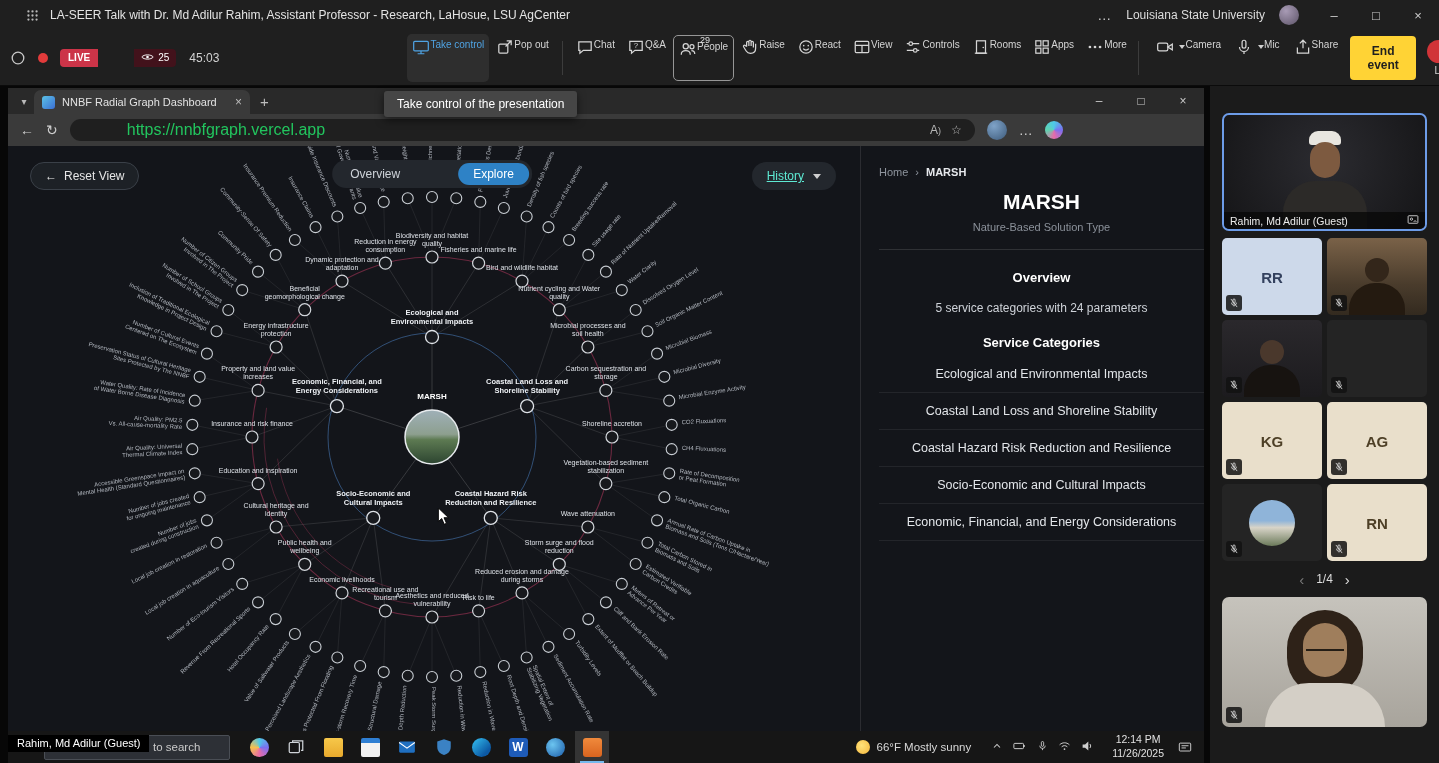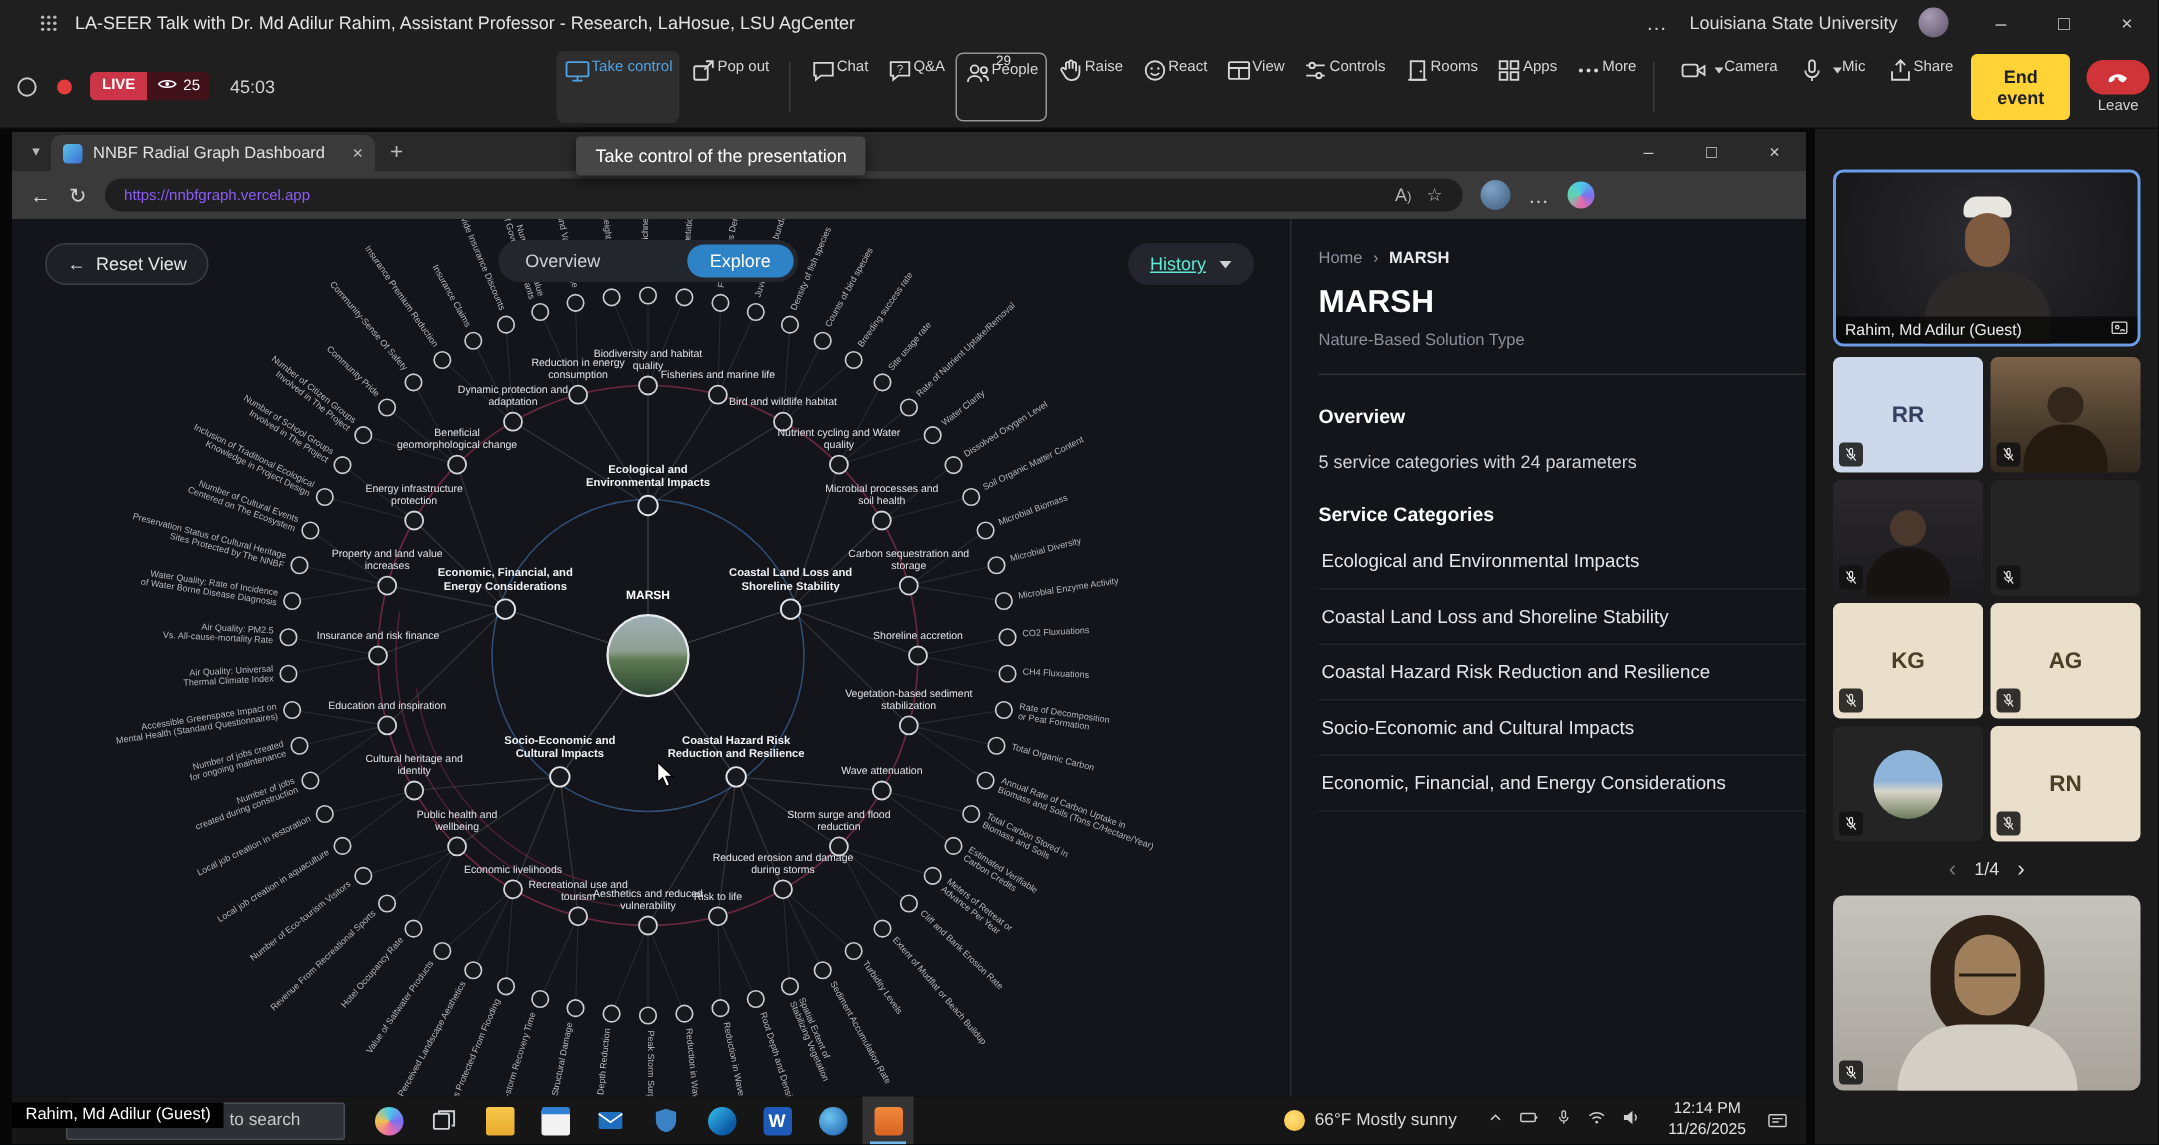--- a/index.html
+++ b/index.html
@@ -16,21 +16,21 @@
   .tb-avatar { width:20px; height:20px; border-radius:50%; background:radial-gradient(circle at 35% 30%, #a89bb5, #5d5468); }
   .win-controls { display:flex; }
   .wbtn { width:42px; height:30px; display:flex; align-items:center; justify-content:center; color:#cccccc; font-size:13px; }
 
   
   .toolbar { height:56px; background:#1f1f1f; border-bottom:1px solid #0b0b0b; display:flex; align-items:center; padding:0 10px; position:relative; z-index:5; }
   .left-group { display:flex; align-items:center; gap:9px; }
   .st-ic { display:flex; align-items:center; }
   .live-wrap { display:flex; border-radius:4px; overflow:hidden; }
   .live-l { background:#cc3448; color:#fff; font-size:10px; font-weight:bold; padding:3px 8px; }
-  .live-r { background:#42121b; color:#fff; font-size:10px; display:flex; align-items:center; gap:4px; padding:3px 7px; }
+  .live-r { background:#42121b; color:#fff; font-size:10px; display:flex; align-items:center; gap:4px; padding:3px 7px;margin-left:36px; }
   .timer { color:#d2d2d2; font-size:12px; margin-left:4px; }
   .center-group { display:flex; align-items:center; gap:2px; margin-left:188px; }
   .right-group { margin-left:auto; display:flex; align-items:center; gap:7px; }
   .tbtn { display:flex; align-items:flex-start; justify-content:center; min-width:44px; height:48px; border-radius:5px; cursor:pointer; padding:3px 5px; position:relative; }
   .tbtn.active { background:#2e2e2e; }
   .tbtn.boxed { border:1px solid #969696; height:46px; }
   .ticon { position:relative; height:20px; display:flex; align-items:center; justify-content:center; }
   .tlabel { font-size:10px; color:#d4d4d4; margin-top:2px; white-space:nowrap; }
   .tbadge { position:absolute; top:-4px; right:-13px; font-size:9px; color:#e0e0e0; }
   .tchev { width:0; height:0; border-left:3.5px solid transparent; border-right:3.5px solid transparent; border-top:4px solid #cfcfcf; margin-left:5px; }
@@ -52,38 +52,38 @@
   .tab { height:24px; width:216px; background:#3a3a3a; border-radius:7px 7px 0 0; display:flex; align-items:center; gap:7px; padding:0 8px; margin-top:2px; }
   .favicon { width:13px; height:13px; border-radius:3px; background:linear-gradient(135deg,#5bc2e7,#3b6fd4); flex:none; }
   .tab-title { color:#e2e2e2; font-size:11px; white-space:nowrap; overflow:hidden; flex:1; }
   .tab-close { color:#bdbdbd; font-size:12px; }
   .newtab { color:#bdbdbd; font-size:15px; margin-left:10px; }
   .b-wincontrols { margin-left:auto; display:flex; }
   .wc { width:42px; height:26px; display:flex; align-items:center; justify-content:center; color:#c9c9c9; font-size:12px; }
   .addressbar { height:32px; background:#3a3a3a; display:flex; align-items:center; gap:12px; padding:0 12px; }
   .nav-ic { color:#cfcfcf; font-size:14px; }
   .urlpill { flex:1; max-width:905px; height:22px; background:#1f1f1f; border-radius:12px; display:flex; align-items:center; padding:0 13px; gap:10px; }
-  .url { color:#8b5cf6; font-size:10px; flex:1; }
+  .url { color:#22c55e; font-size:16px; flex:1;margin-left:44px; }
   .pill-ic { color:#b5b5b5; font-size:12px; }
   .bar-avatar { width:20px; height:20px; border-radius:50%; background:radial-gradient(circle at 35% 30%, #7fa3c8, #3d5a7a); }
   .copilot-ic { width:18px; height:18px; border-radius:50%; background:conic-gradient(#4ec9e8,#7a6ff0,#e86ba8,#5fd4b0,#4ec9e8); }
 
   
   .content { flex:1; display:flex; background:#13151a; }
   .graph-area { width:852px; position:relative; overflow:hidden; }
   #graph-svg { position:absolute; left:0; top:0; font-family:inherit; }
   .reset-btn { position:absolute; left:22px; top:16px; background:#1d2126; border:1px solid #3a4048; color:#e6e6e6; font-size:12px; padding:6px 14px; border-radius:16px; display:flex; gap:7px; align-items:center; cursor:pointer; font-family:inherit; }
   .toggle { position:absolute; left:424px; top:14px; transform:translateX(-50%); background:#23272d; border-radius:16px; display:flex; padding:3px; gap:2px; }
   .tg-btn { font-size:12px; color:#cdd2d8; padding:4px 15px; border-radius:13px; cursor:pointer; }
   .tg-btn.on { background:#2e82c6; color:#fff;margin-left:41px; }
   .history-btn { position:absolute; right:24px; top:16px; background:#23272d; border:none; color:#5eead4; font-size:12px; padding:7px 15px; border-radius:16px; display:flex; gap:9px; align-items:center; cursor:pointer; font-family:inherit;text-decoration:underline; }
   .tri { width:0; height:0; border-left:4px solid transparent; border-right:4px solid transparent; border-top:5px solid #cfcfcf; }
   .cursor { position:absolute; left:429px; top:362px; z-index:10; }
 
-  .info-panel { flex:1; border-left:1px solid rgba(255,255,255,.10); padding:20px 0 0 18px; color:#e7e9ed; }
+  .info-panel { flex:1; border-left:1px solid rgba(255,255,255,.10); padding:20px 0 0 18px; color:#e7e9ed;text-align:center; }
   .crumb { font-size:11px; color:#8e949d; display:flex; gap:7px; align-items:center; }
   .crumb .cur { color:#e7e9ed; font-weight:bold; }
   .info-panel h1 { font-size:21px; font-weight:bold; color:#fff; margin-top:12px; }
   .subtitle { font-size:11px; color:#8b919a; margin-top:7px; }
   .info-panel hr { border:none; border-top:1px solid rgba(255,255,255,.12); margin-top:16px; }
   .info-panel h2 { font-size:13px; font-weight:bold; color:#fff; margin-top:20px; }
   .ov-text { font-size:12px; color:#cfd3d9; margin-top:16px; }
   .cat-list { list-style:none; margin-top:6px; }
   .cat-list li { font-size:12.5px; color:#e3e6ea; padding:11px 2px; border-bottom:1px solid rgba(255,255,255,.07); }
 

